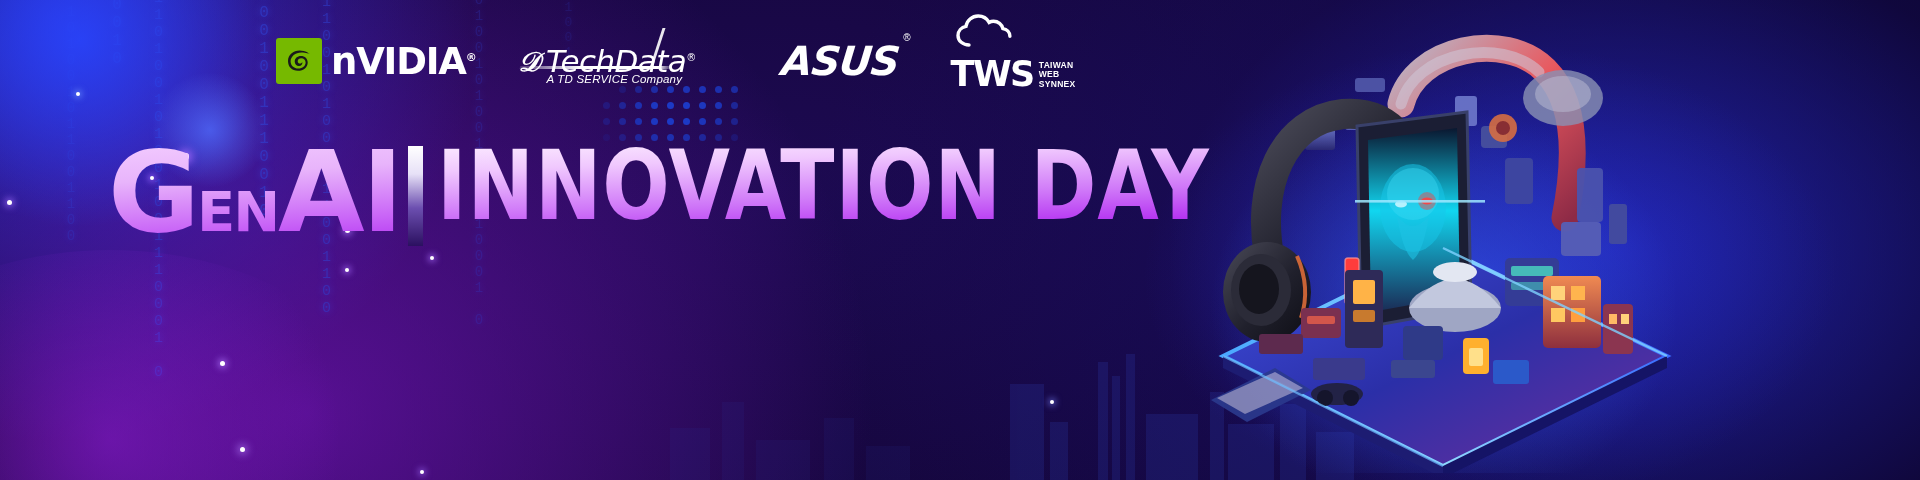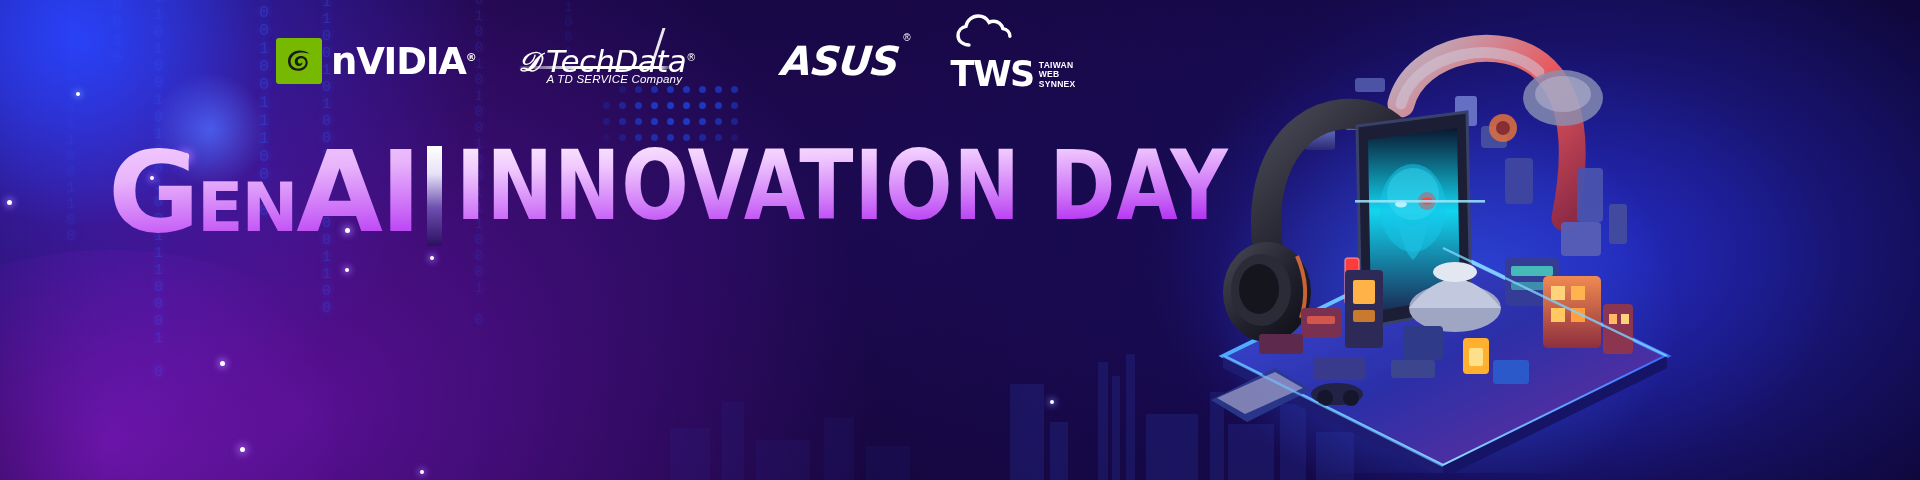--- a/index.html
+++ b/index.html
@@ -89,21 +89,21 @@
   
   #headline { position:absolute; left:108px; top:140px; height:110px;
               display:flex; align-items:flex-start; }
   .genai {
     font-family:"DejaVu Sans", sans-serif; font-weight:bold;
     font-size:112px; line-height:104px; letter-spacing:-3px;
     background:linear-gradient(176deg,#f3cdff 0%,#e8b4fb 30%,#c965f7 66%,#a716ef 100%);
     -webkit-background-clip:text; background-clip:text; color:transparent;
     white-space:nowrap;
   }
-  .genai .sm { font-size:68px; letter-spacing:-2px; }
+  .genai .sm { font-size:56px; letter-spacing:-2px; }
   .divider { width:15px; height:100px; margin:6px 14px 0 8px;
              background:linear-gradient(180deg,#ffffff 0%,#e7e1f7 28%,#6c4fb0 62%,#2b1060 100%); }
   .innov {
     font-family:"DejaVu Sans Condensed","DejaVu Sans", sans-serif; font-weight:bold;
     font-size:96px; line-height:92px; letter-spacing:1px;
     transform:scaleX(.92); transform-origin:left top;
     background:linear-gradient(178deg,#fdf0ff 0%,#f0c8fe 26%,#cf77f8 62%,#a915ef 100%);
     -webkit-background-clip:text; background-clip:text; color:transparent;
     white-space:nowrap;
   }

